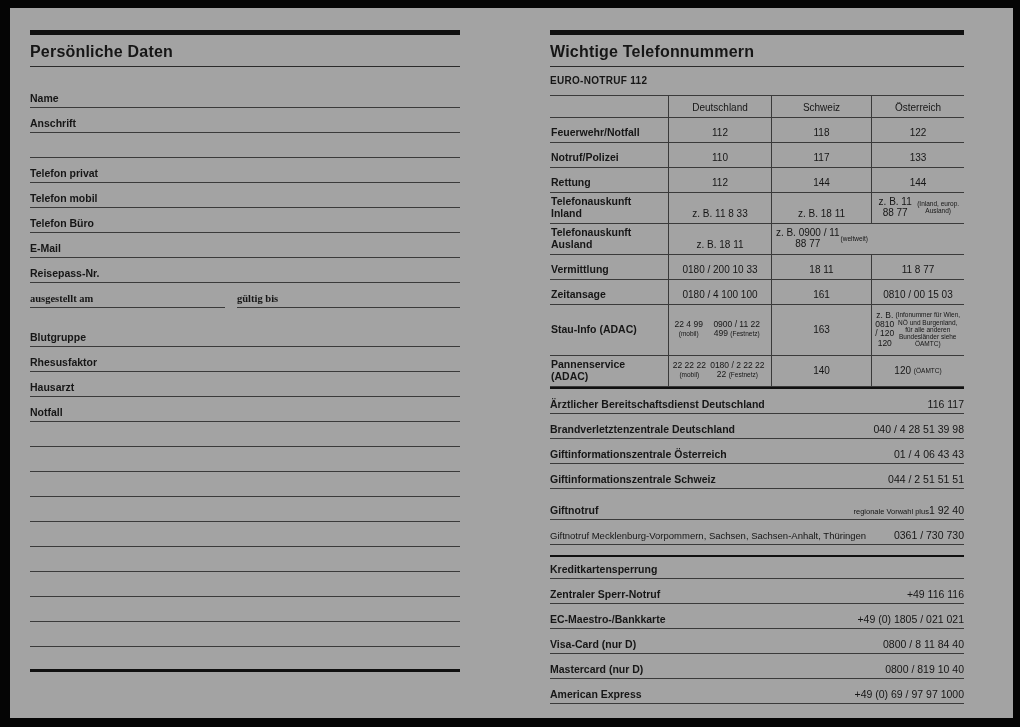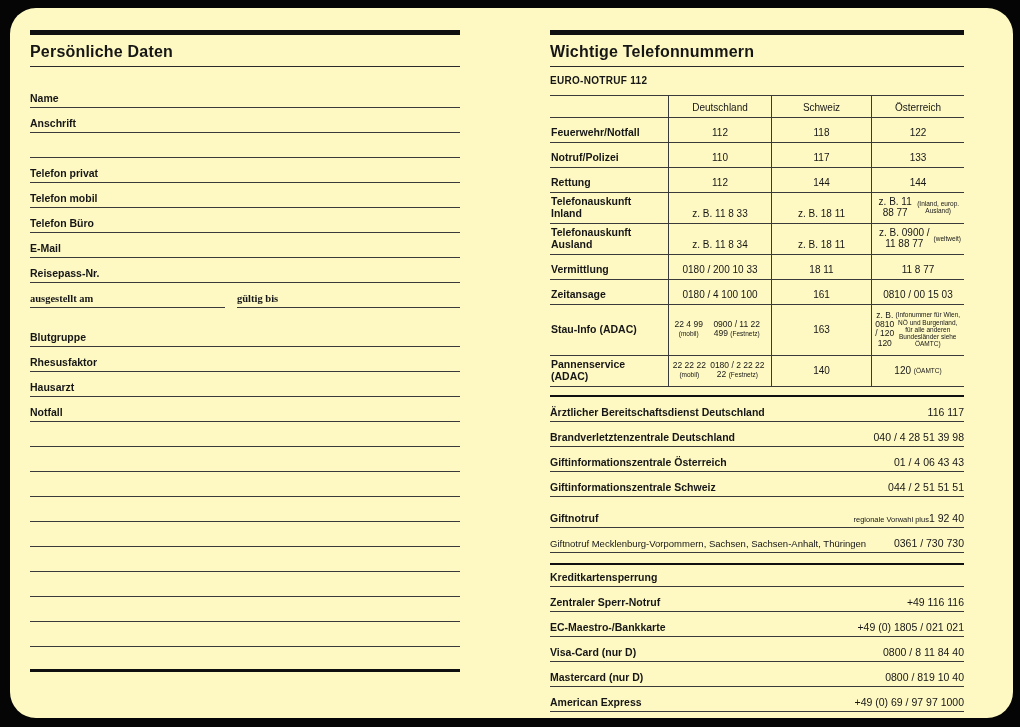--- a/index.html
+++ b/index.html
@@ -1,19 +1,19 @@
 <!DOCTYPE html>
 <html><head>
 <meta charset="utf-8">
 <style>
   * { box-sizing: border-box; margin: 0; padding: 0; }
   html, body { background: #000; }
   body { font-family: "Liberation Sans", "DejaVu Sans", sans-serif; color: #161616; }
   .sheet { position: relative; width: 1020px; height: 727px; background: #050505; }
-  .page { position: absolute; left: 10px; top: 8px; right: 7px; bottom: 9px; background: #fef9c3; overflow: hidden; border-radius: 26px; }
+  .page { position: absolute; left: 10px; top: 8px; right: 7px; bottom: 9px; background: #a3a3a3; overflow: hidden; }
   .col { position: absolute; top: 22px; }
   .col-left  { left: 20px;  width: 430px; }
   .col-right { left: 540px; width: 414px; }
 
   .top-rule { height: 5px; background: #101010; }
   .page-title { font-size: 16px; font-weight: bold; letter-spacing: .2px; padding: 8px 0 5px 0; border-bottom: 1px solid #2a2a2a; }
 
   
   .fields { margin-top: 16px; }
   .frow { height: 25px; border-bottom: 1px solid #3a3a3a; display: flex; align-items: flex-end; }
@@ -34,21 +34,21 @@
   .trow.med { min-height: 26px; }
   .c { display: flex; align-items: flex-end; justify-content: center; text-align: center; font-size: 10px; padding: 2px 3px 4px 3px; line-height: 1.15; }
   .c.lab { justify-content: flex-start; text-align: left; font-weight: bold; font-size: 10.5px; padding-left: 1px; }
   .c + .c { border-left: 1px solid #3a3a3a; }
   .c.mid { align-items: center; }
   .stack { display: flex; flex-direction: row; align-items: center; line-height: 1.1; }
   .note { font-size: 6.5px; font-weight: normal; }
   .smallnum { font-size: 8.5px; }
 
   
-  .services { margin-top: 8px; border-top: 2px solid #101010; }
+  .services { margin-top: 0; border-top: 2px solid #101010; }
   .srow { min-height: 25px; border-bottom: 1px solid #3a3a3a; display: flex; justify-content: space-between; align-items: flex-end; padding-bottom: 3px; gap: 8px; }
   .srow.tall { min-height: 31px; }
   .slabel { font-size: 10.5px; font-weight: bold; }
   .slabel.light { font-weight: normal; font-size: 9.5px; }
   .snum { font-size: 10.5px; text-align: right; white-space: nowrap; }
   .stack-right { display: flex; flex-direction: row; align-items: flex-end; line-height: 1.2; }
   .tinynote { font-size: 7.5px; }
   .credit { margin-top: 10px; border-top: 2px solid #101010; }
   .credit-title-row { min-height: 22px; border-bottom: 1px solid #3a3a3a; display: flex; align-items: flex-end; padding-bottom: 3px; }
   .credit-title-row .slabel { font-size: 10.5px; }
@@ -161,21 +161,20 @@
           <div class="c mid">
             <span class="stack">
               <span>z. B. 11 88 77</span>
               <span class="note">(Inland, europ. Ausland)</span>
             </span>
           </div>
         </div>
 
         <div class="trow">
           <div class="c lab">Telefonauskunft Ausland</div>
-          <div class="c">z. B. 11 8 34</div>
           <div class="c">z. B. 18 11</div>
           <div class="c mid">
             <span class="stack">
               <span>z. B. 0900 / 11 88 77</span>
               <span class="note">(weltweit)</span>
             </span>
           </div>
         </div>
 
         <div class="trow">

